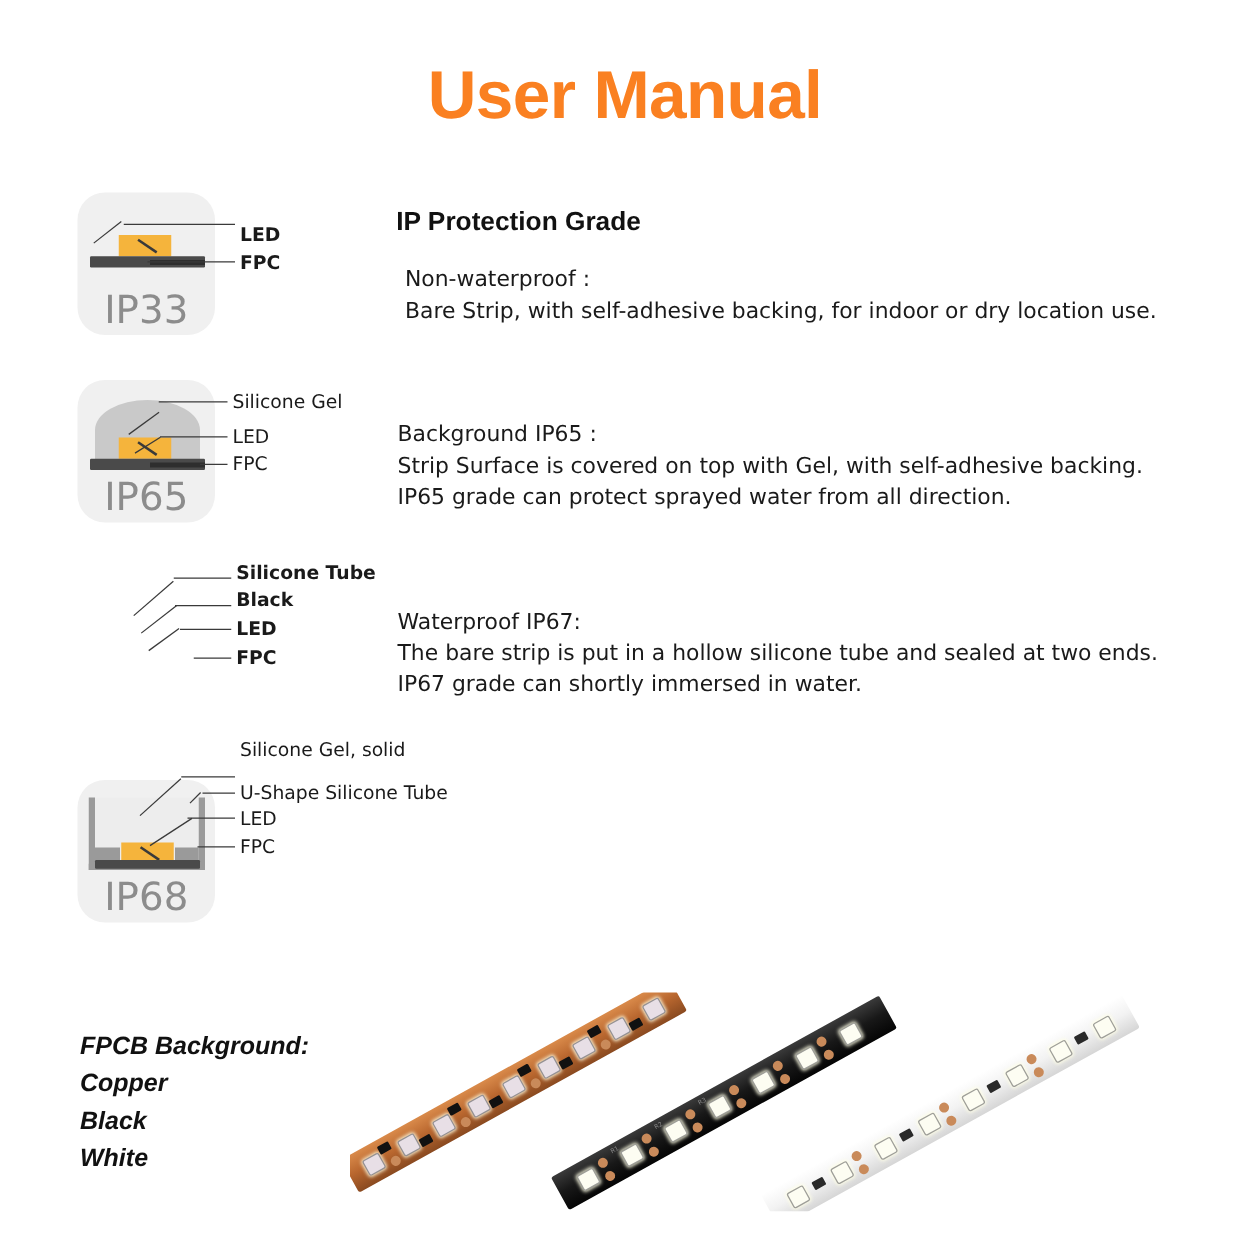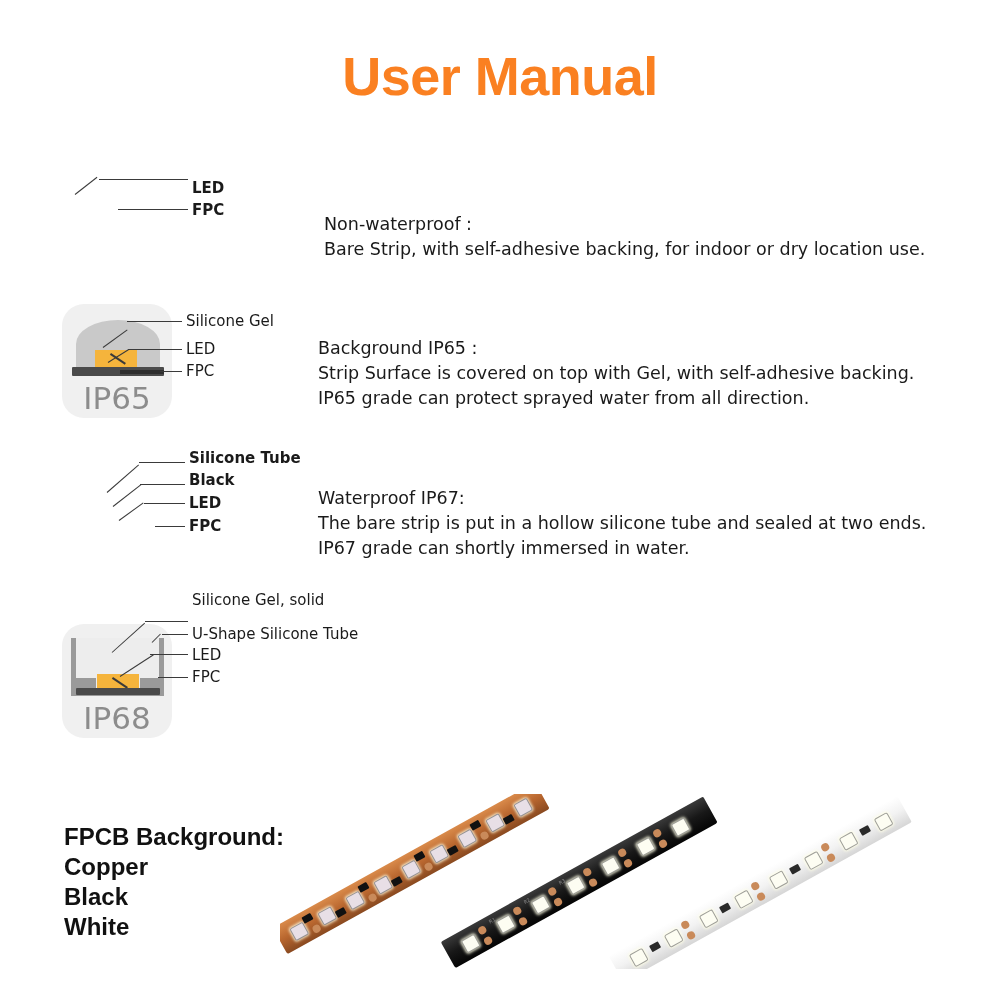--- a/index.html
+++ b/index.html
@@ -104,24 +104,25 @@
     color:#1a1a1a;
     line-height:25px;
     white-space:pre-line;
     font-family:"DejaVu Sans", sans-serif;
   }
 
   
   .fpcb-text{
     position:absolute;
     left:64px;top:798px;
-    font-size:24px;font-weight:bold;
+    font-size:20px;font-weight:bold;
     color:#111;
     line-height:30px;
     white-space:pre-line;
+    font-style:italic;
   }
 
   
   .strips{
     position:absolute;left:280px;top:770px;
     width:720px;height:175px;
     overflow:hidden;
   }
   .strip{
     position:absolute;
@@ -152,27 +153,36 @@
     position:absolute;font-size:5px;color:#888;font-family:"DejaVu Sans", sans-serif;
   }
 </style>
 </head>
 <body>
 
 <div class="page">
 
   <div class="title">User Manual</div>
 
+  <div class="badge" style="left:62px;top:130px;">
+
+    <div class="led-chip" style="left:33px;top:34px;width:42px;height:17px;"></div>
+
+    <div class="fpc-bar" style="left:10px;top:51px;width:92px;height:9px;"></div>
+    <div class="fpc-bar-dark" style="left:58px;top:54px;width:44px;height:4px;"></div>
+    <div class="badge-code">IP33</div>
+  </div>
 
   <div class="lead" style="left:75px;top:170px;width:28px;transform:rotate(-38deg);"></div>
   <div class="lead" style="left:99px;top:155px;width:89px;"></div>
   <div class="lead" style="left:118px;top:185px;width:70px;"></div>
   <div class="calloutlabel bold" style="left:192px;top:156px;">LED</div>
   <div class="calloutlabel bold" style="left:192px;top:178px;">FPC</div>
 
+  <div class="section-head" style="left:317px;top:142px;">IP Protection Grade</div>
   <div class="body-block" style="left:324px;top:188px;width:650px;">Non-waterproof :
 Bare Strip, with self-adhesive backing, for indoor or dry location use.</div>
 
   <div class="badge" style="left:62px;top:280px;">
     <div class="dome" style="left:14px;top:16px;width:84px;height:48px;"></div>
     <div class="led-chip" style="left:33px;top:46px;width:42px;height:17px;"></div>
     <div class="fpc-bar" style="left:10px;top:63px;width:92px;height:9px;"></div>
     <div class="fpc-bar-dark" style="left:58px;top:66px;width:44px;height:4px;"></div>
     <div class="badge-code">IP65</div>
   </div>

